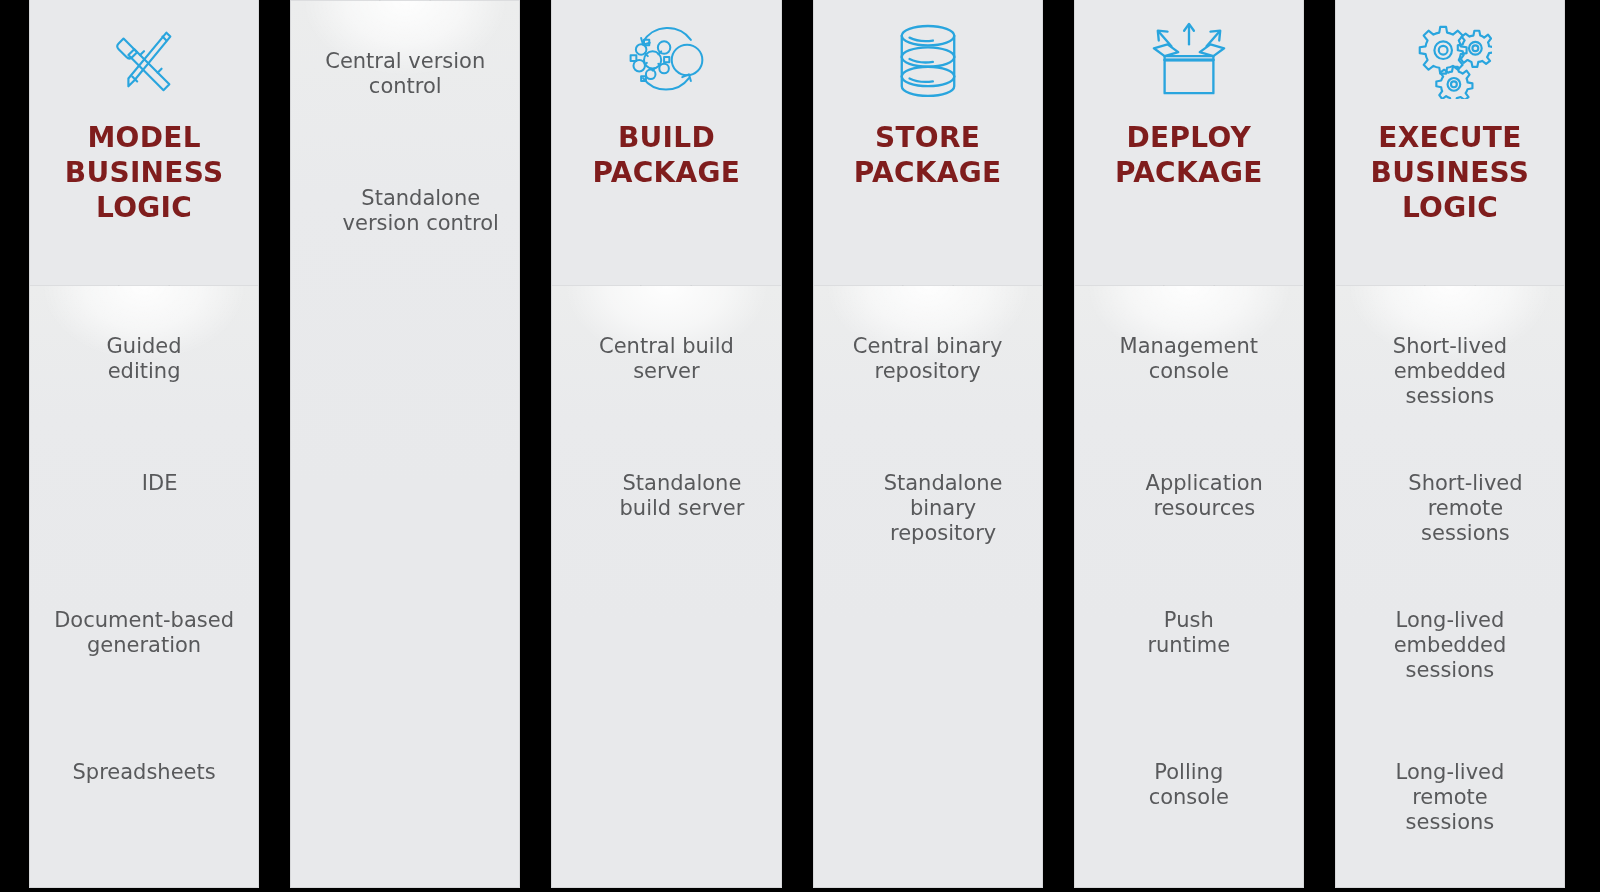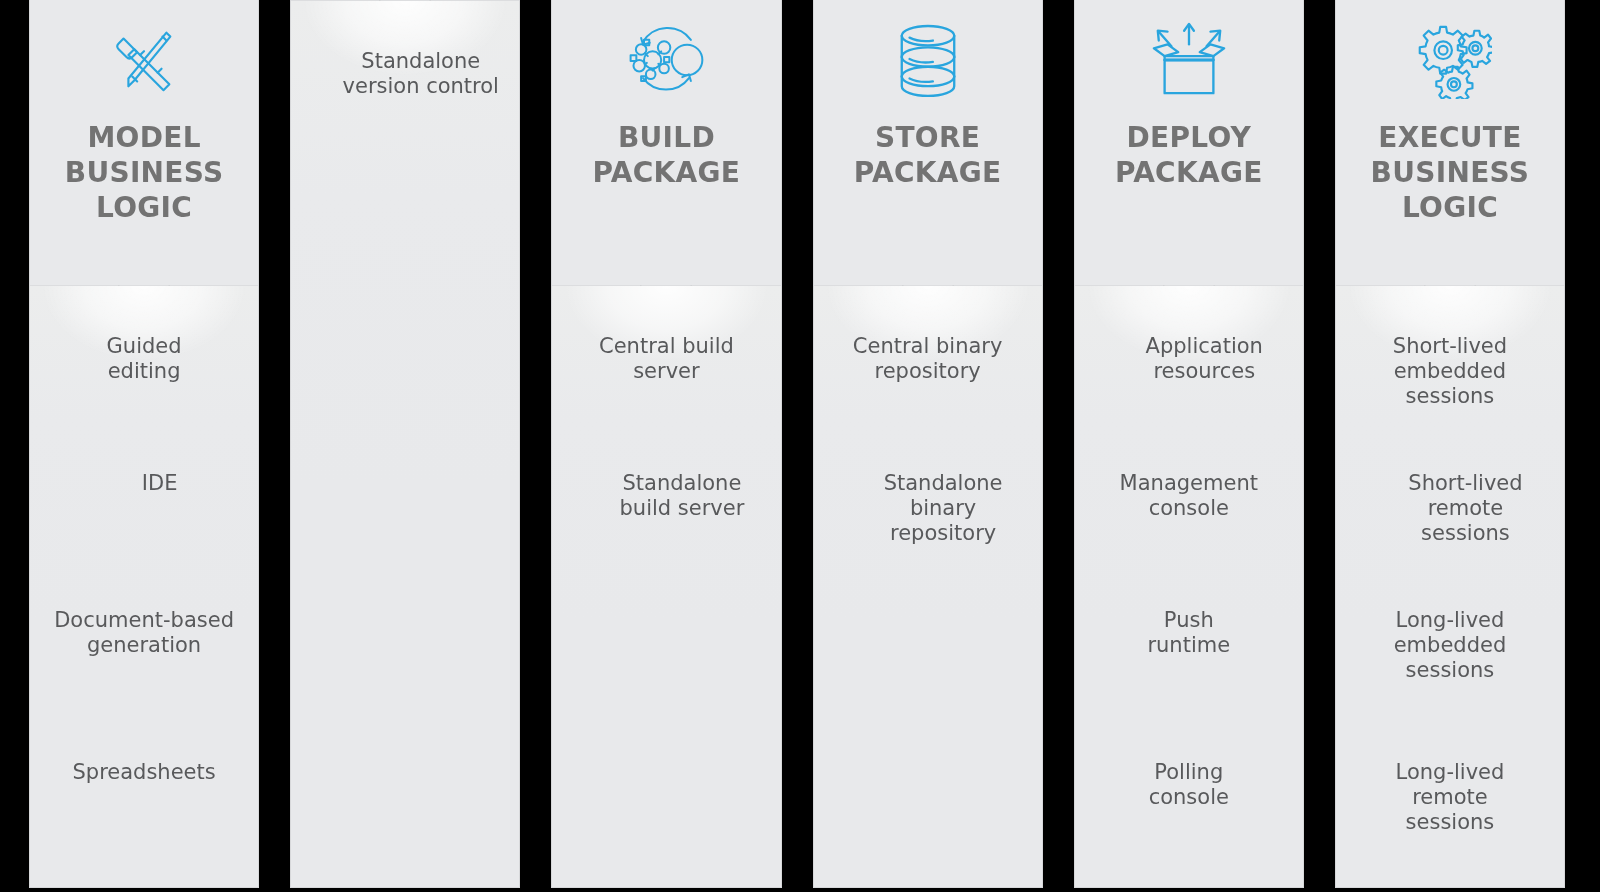--- a/index.html
+++ b/index.html
@@ -56,21 +56,21 @@
     display: flex;
     align-items: center;
     justify-content: center;
     width: 100%;
   }
   .icon-wrap svg {
     display: block;
   }
 
   .card-title {
-    color: #737373;
+    color: #7f1d1d;
     font-size: 28px;
     line-height: 35px;
     font-weight: 700;
     letter-spacing: 0.3px;
     text-align: center;
     text-transform: uppercase;
     white-space: pre-line;
     padding: 0 6px;
     margin-top: 2px;
   }
@@ -192,20 +192,24 @@
 
     <div class="divider">
       <div class="notch">
         <svg width="52" height="20" viewBox="0 0 52 20">
           <path d="M0 0 L26 18 L52 0 Z" fill="#e8e9eb" stroke="#d2d3d5" stroke-width="1"></path>
         </svg>
       </div>
     </div>
 
     <div class="card-body">
+      <div class="slot s1">
+          <span class="item">Central version
+control</span>
+        </div>
       <div class="slot s2">
           <span class="item">Standalone
 version control</span>
         </div>
       <div class="slot s3">
           <span class="item"></span>
         </div>
       <div class="slot s4">
           <span class="item"></span>
         </div>
@@ -352,27 +356,27 @@
 
     <div class="divider">
       <div class="notch">
         <svg width="52" height="20" viewBox="0 0 52 20">
           <path d="M0 0 L26 18 L52 0 Z" fill="#e8e9eb" stroke="#d2d3d5" stroke-width="1"></path>
         </svg>
       </div>
     </div>
 
     <div class="card-body">
+      <div class="slot s1">
+          <span class="item">Management
+console</span>
+        </div>
       <div class="slot s2">
           <span class="item">Application
 resources</span>
-        </div>
-      <div class="slot s1">
-          <span class="item">Management
-console</span>
         </div>
       <div class="slot s3">
           <span class="item">Push
 runtime</span>
         </div>
       <div class="slot s4">
           <span class="item">Polling
 console</span>
         </div>
     </div>

